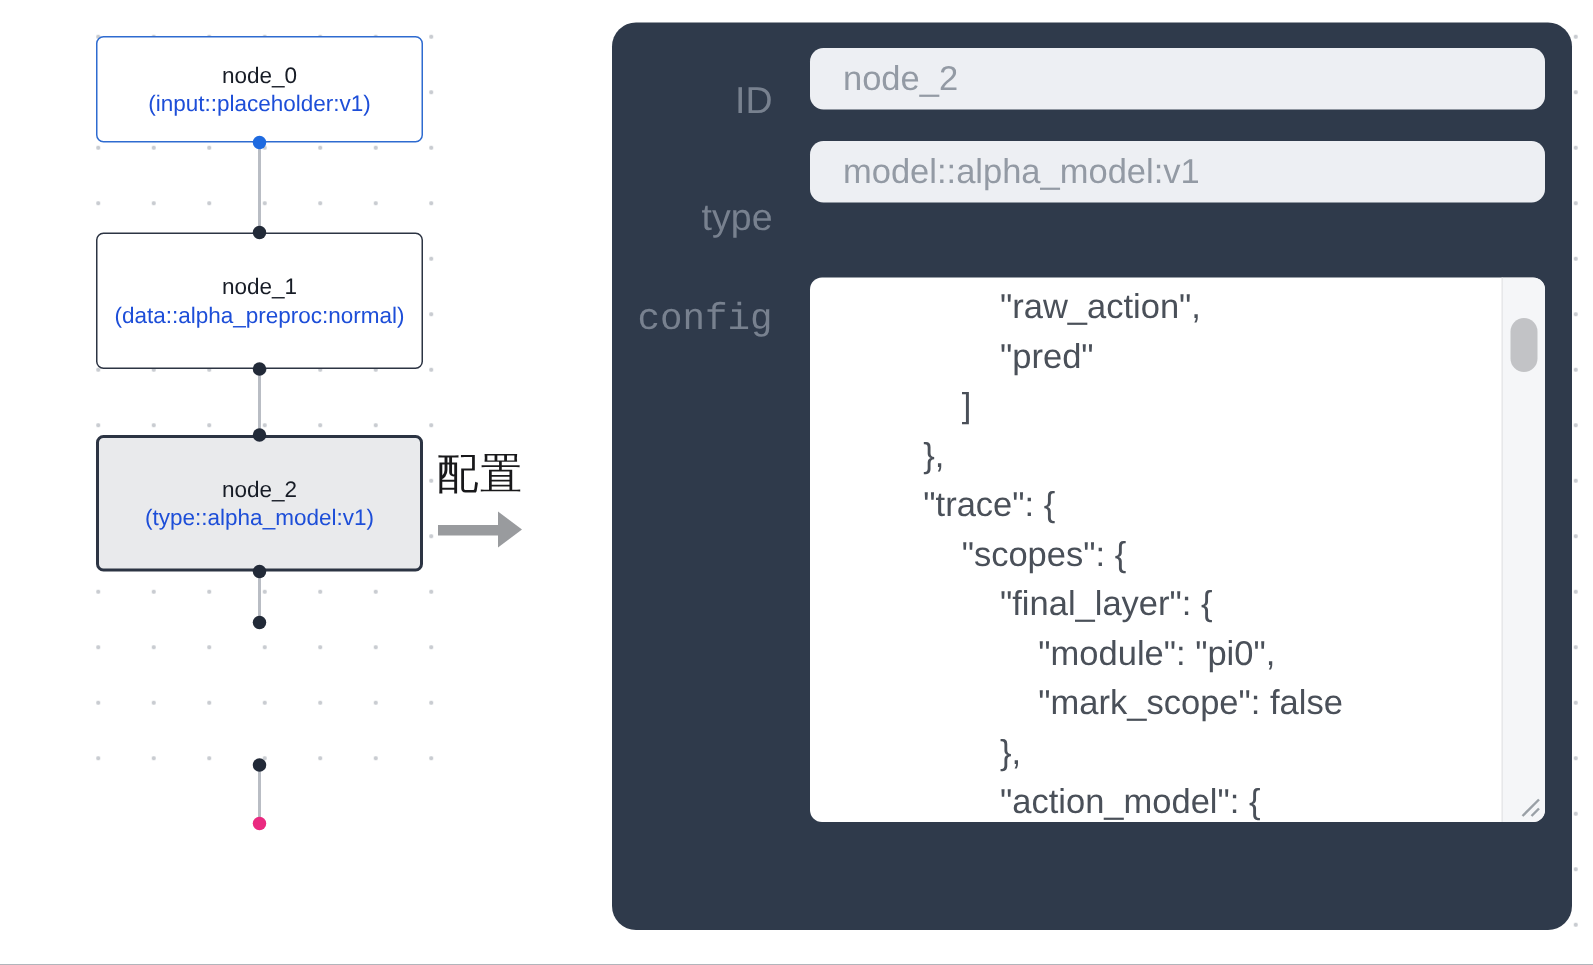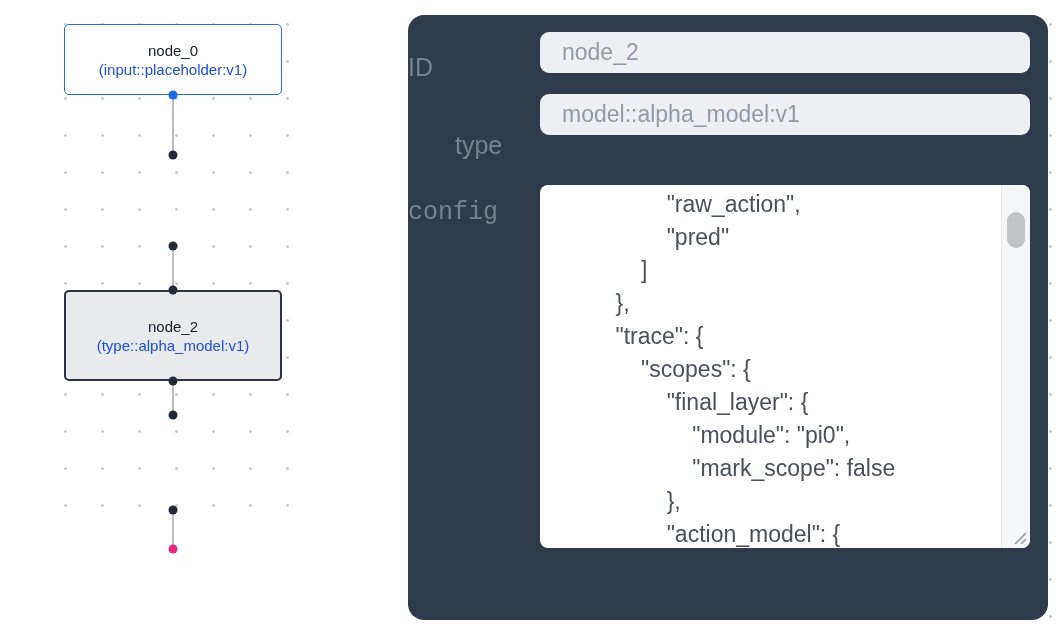--- a/index.html
+++ b/index.html
@@ -39,21 +39,21 @@
   .annotation-label { font-size:28px; color:#18181a; font-weight:500; letter-spacing:1px; }
   .arrow { position:relative; width:56px; height:24px; margin:6px auto 0; }
   .arrow-shaft { position:absolute; left:0; top:9px; width:41px; height:7px; background:#999b9e; }
   .arrow-head  { position:absolute; left:40px; top:0; width:0; height:0;
                  border-left:16px solid #999b9e; border-top:12px solid transparent;
                  border-bottom:12px solid transparent; }
 
   
   .panel { position:absolute; left:12px; top:15px; width:640px; height:605px;
            background:#2f3a4b; border-radius:16px; overflow:hidden; }
-  .panel-label { position:absolute; width:107px; text-align:left;
+  .panel-label { position:absolute; width:107px; text-align:right;
                  font-size:25px; color:#78818f; }
   .panel-input { position:absolute; left:132px; width:490px; height:41px;
                  background:#edeff3; border:none; border-radius:9px;
                  font-family:"Liberation Sans",sans-serif;
                  font-size:23px; color:#939aa4; padding:0 22px; outline:none; }
 
   .config-box { position:absolute; left:132px; top:170px; width:614px; height:363px;
                 background:#ffffff; border-radius:8px; overflow:hidden; width:490px; }
   .config-text { position:absolute; left:0; top:3px; right:30px; bottom:0;
                  white-space:pre; font-family:"Liberation Sans",sans-serif;
@@ -80,46 +80,57 @@
     <div class="edge" style="top:95px;  height:60px;"></div>
     <div class="edge" style="top:246px; height:44px;"></div>
     <div class="edge" style="top:381px; height:34px;"></div>
     <div class="edge" style="top:510px; height:39px;"></div>
 
     <div class="node node-input" style="top:24px; height:71px;">
       <div class="node-title">node_0</div>
       <div class="node-sub">(input::placeholder:v1)</div>
     </div>
 
+    <div class="node" style="top:155px; height:91px;">
+      <div class="node-title">node_1</div>
+      <div class="node-sub">(data::alpha_preproc:normal)</div>
+    </div>
 
     <div class="node node-selected" style="top:290px; height:91px;">
       <div class="node-title">node_2</div>
       <div class="node-sub">(type::alpha_model:v1)</div>
     </div>
 
 
 
     <div class="port port-blue" style="left:133px; top:95px;"></div>
     <div class="port port-dark" style="left:133px; top:155px;"></div>
     <div class="port port-dark" style="left:133px; top:246px;"></div>
     <div class="port port-dark" style="left:133px; top:290px;"></div>
     <div class="port port-dark" style="left:133px; top:381px;"></div>
     <div class="port port-dark" style="left:133px; top:415px;"></div>
     <div class="port port-dark" style="left:133px; top:510px;"></div>
     <div class="port port-pink" style="left:133px; top:549px;"></div>
   </div>
 
+  <div class="annotation">
+    <div class="annotation-label">配置</div>
+    <div class="arrow">
+      <div class="arrow-shaft"></div>
+      <div class="arrow-head"></div>
+    </div>
+  </div>
 
   <div class="canvas-right dots">
     <div class="panel">
 
       <div class="panel-label" style="top:38px;">ID</div>
       <input class="panel-input" style="top: 17px;" type="text" value="node_2">
 
-      <div class="panel-label" style="top:116px;margin-left:47px;">type</div>
+      <div class="panel-label" style="top:116px;">type</div>
       <input class="panel-input" style="top: 79px;" type="text" value="model::alpha_model:v1">
 
       <div class="panel-label" style="top:183px;font-family:Liberation Mono, monospace;">config</div>
 
       <div class="config-box">
         <div class="config-text">            "raw_action",
             "pred"
         ]
     },
     "trace": {

